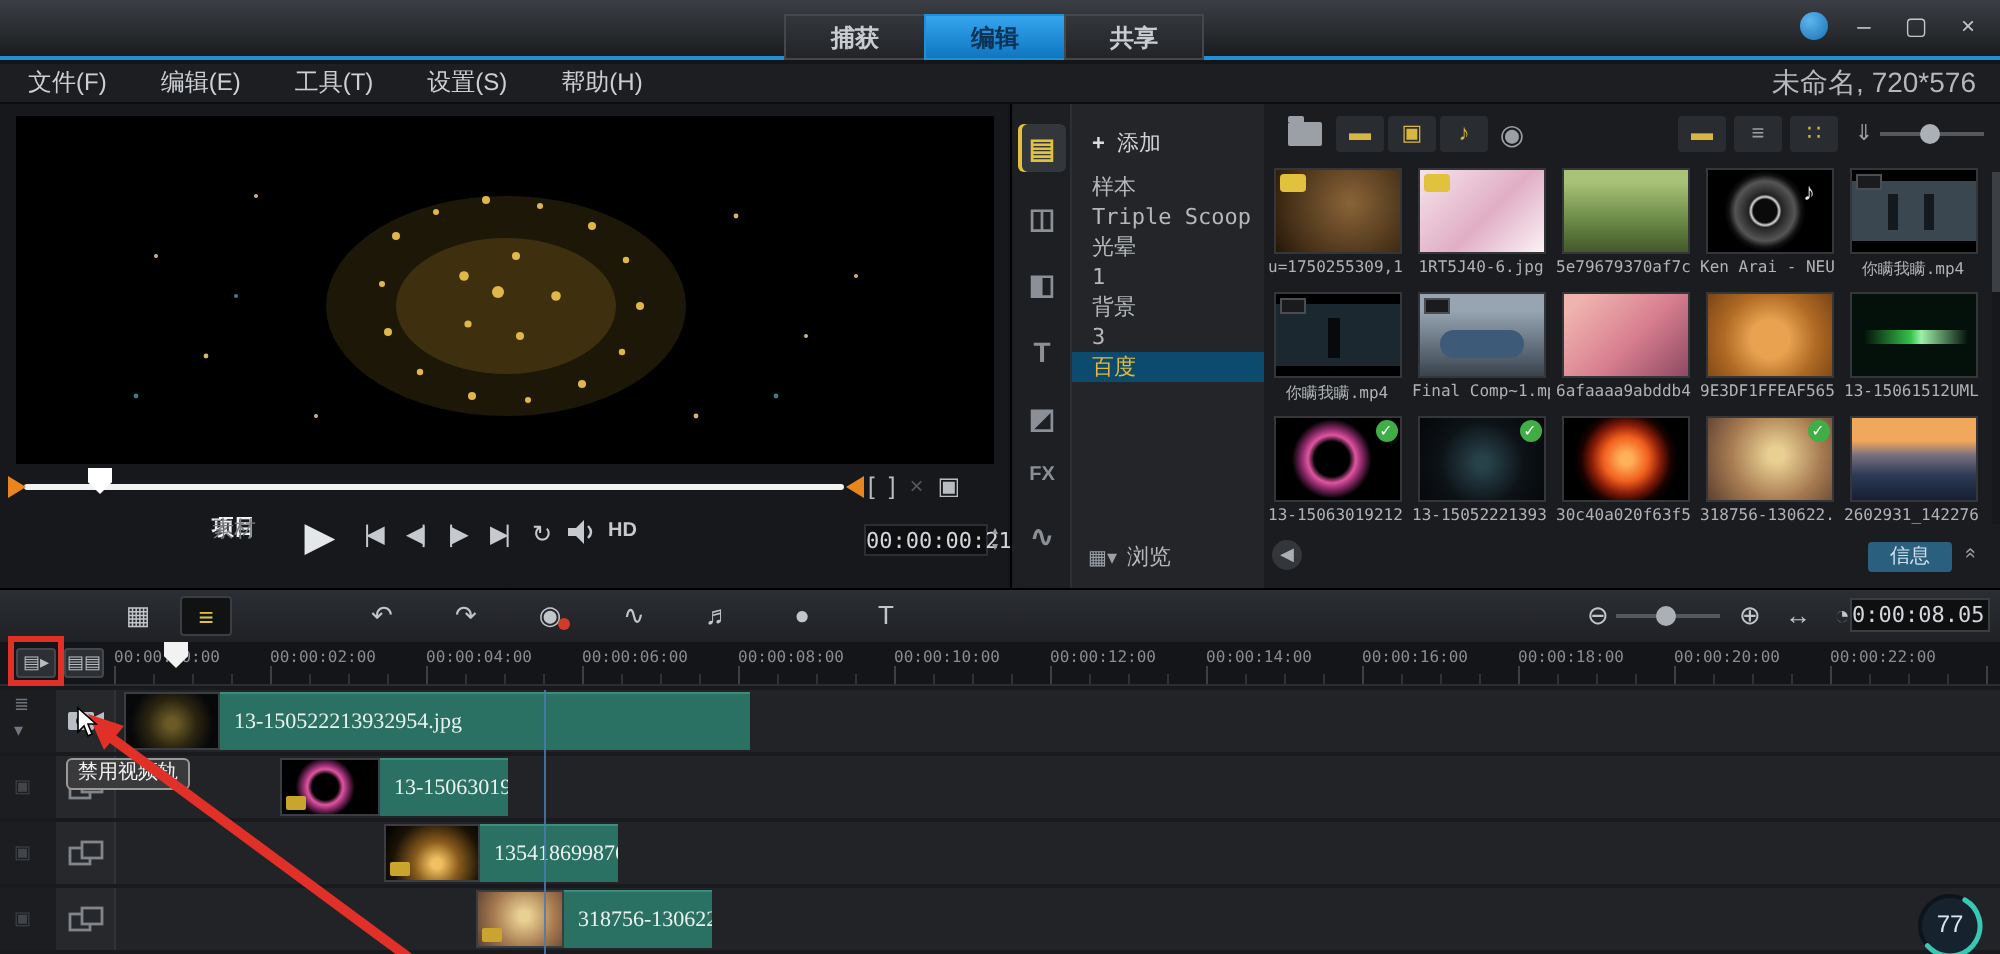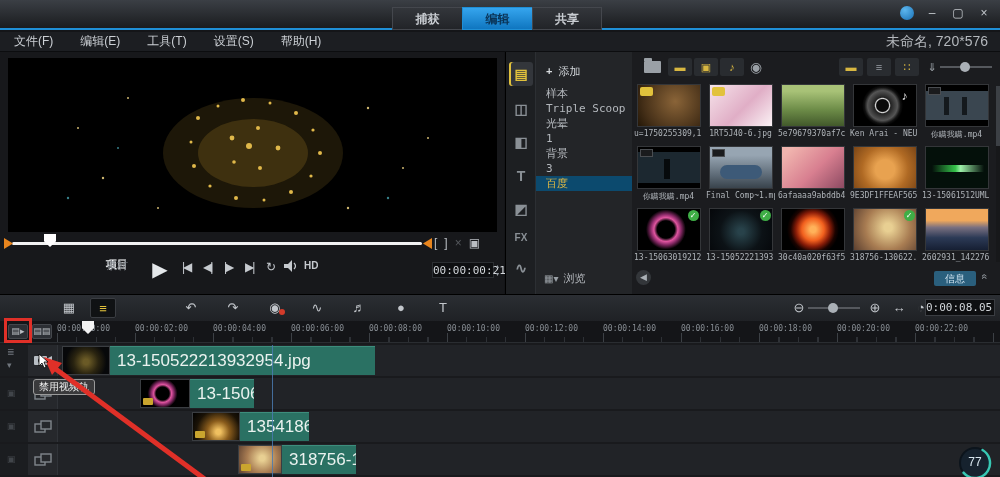--- a/index.html
+++ b/index.html
@@ -157,21 +157,21 @@
   .tracks { position:absolute; left:0; top:50px; width:1000px; }
   .track-row { display:flex; height:31px; margin-bottom:2px; }
   .row-gutter { width:28px; background:#1b1d20; position:relative; color:#70767d; }
   .row-head { width:30px; background:#26282c; border-right:1px solid #303338; position:relative;
               display:flex; align-items:center; justify-content:center; }
   .row-content { flex:1; background:#212327; position:relative; overflow:hidden; }
   .gut-icon { position:absolute; left:7px; font-size:9px; color:#70767d; }
   .clip { position:absolute; top:1px; height:29px; display:flex; }
   .clip-thumb { height:29px; border:1px solid #3a3d41; }
   .clip-bar { height:29px; background:#2a7163; border-top:1px solid #3d8d7c; overflow:hidden; white-space:nowrap; }
-  .clip-bar span { font-family:Liberation Sans, sans-serif; font-size:17px; color:#eaf2ef; line-height:28px; padding-left:7px; }
+  .clip-bar span { font-family:Liberation Serif, serif; font-size:11px; color:#eaf2ef; line-height:28px; padding-left:7px; }
   .clip-badge { position:absolute; left:3px; bottom:3px; width:10px; height:7px; background:#caa52e; border-radius:1px; }
 
   
   .anno { position:absolute; pointer-events:none; }
   .red-box { left:4px; top:23px; width:28px; height:25px; border:3px solid #e03028; }
   .tooltip-bubble { position:absolute; left:33px; top:84px; background:#3a3a3c; border:1px solid #9a9a9a;
                     border-radius:3px; color:#f2f2f2; font-size:10px; line-height:14px; padding:0 5px; white-space:nowrap; }
   .anno-svg { left:0; top:0; width:1000px; height:183px; }
 
   .float-badge { position:absolute; left:958px; top:446px; width:34px; height:34px; }

